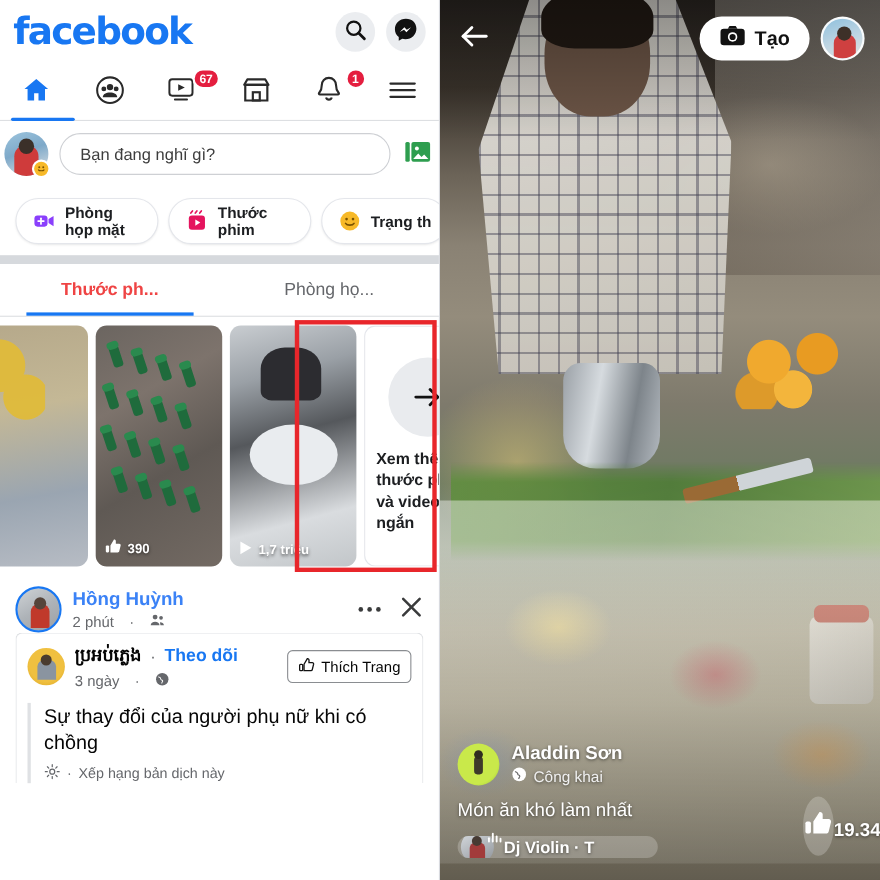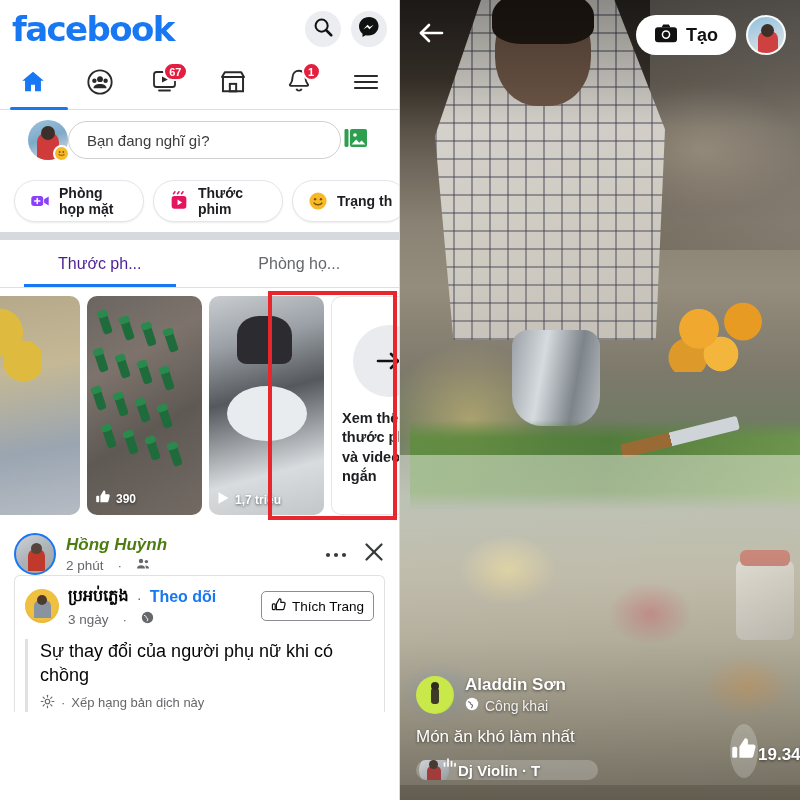--- a/index.html
+++ b/index.html
@@ -20,27 +20,27 @@
   .circ-btn { width:36px; height:36px; border-radius:50%; background:#EBEDF0;
               display:flex; align-items:center; justify-content:center; }
 
   
   .fb-nav { height:52px; display:flex; align-items:center; position:relative; }
   .nav-item { flex:1; display:flex; align-items:center; justify-content:center;
               position:relative; height:100%; }
   .nav-underline { position:absolute; bottom:0; left:10px; width:58px; height:3px;
                    background:#1877F2; border-radius:2px; }
   .nav-sep { position:absolute; bottom:0; left:0; right:0; height:1px; background:#dddfe2; }
-  .badge { position:absolute; top:4px; right:12px; min-width:19px; height:19px;
+  .badge { position:absolute; top:4px; right:0; min-width:19px; height:19px;
            padding:0 4px; border-radius:10px; background:#E41E3F; color:#fff;
            font-size:11px; font-weight:bold; display:flex; align-items:center;
            justify-content:center; border:2px solid #fff; }
 
   
-  .composer { height:60px; display:flex; align-items:center; padding:0 28px; }
+  .composer { height:60px; display:flex; align-items:center; padding:0 4px; gap:10px; }
   .avatar-wrap { position:relative; width:40px; height:40px; flex:none; }
   .av { width:40px; height:40px; border-radius:50%; overflow:hidden; position:relative; }
   .av-me { background:linear-gradient(160deg,#9cc4dd 0%,#7ea9c9 45%,#e6e6e6 100%); }
   .av-me:after { content:""; position:absolute; left:9px; top:12px; width:22px; height:28px;
                  border-radius:10px 10px 0 0; background:#cf3b3b; }
   .av-me:before { content:""; position:absolute; left:13px; top:6px; width:14px; height:14px;
                   border-radius:50%; background:#3b3029; z-index:2; }
   .smiley { position:absolute; right:-2px; bottom:-2px; width:17px; height:17px;
             border-radius:50%; background:#F7B928; border:2px solid #fff;
             display:flex; align-items:center; justify-content:center; }
@@ -60,21 +60,21 @@
   .pill-ico { width:22px; height:22px; flex:none; display:flex; align-items:center;
               justify-content:center; }
 
   .gray-gap { height:8px; background:#d6d9dd; }
 
   
   .sec-tabs { height:48px; display:flex; align-items:stretch; position:relative;
               background:#fff; border-bottom:1px solid #dddfe2; }
   .sec-tab { flex:1; display:flex; align-items:center; justify-content:center;
              font-size:16px; color:#65676B; position:relative; }
-  .sec-tab.active { color:#4c1d95; font-weight:normal; }
+  .sec-tab.active { color:#ef4444; font-weight:bold; }
   .sec-tab.active:after { content:""; position:absolute; bottom:0; left:12%; right:12%;
                           height:3px; background:#1877F2; }
 
   
   .reels { height:235px; display:flex; gap:7px; padding:8px 0 8px 0;
            position:relative; overflow:hidden; }
   .reel { width:115px; height:219px; border-radius:10px; overflow:hidden; flex:none;
           position:relative; }
   .reel:first-child { margin-left:-35px; }
   .r-stat { position:absolute; left:8px; bottom:7px; color:#fff; font-size:12px;
@@ -111,21 +111,21 @@
   
   .post { padding:10px 14px 0 14px; }
   .post-head { display:flex; align-items:center; gap:10px; }
   .av-h { width:42px; height:42px; border-radius:50%; border:2px solid #1877F2; flex:none;
           overflow:hidden; position:relative;
           background:linear-gradient(150deg,#cfd3d6 0%,#aeb3b8 50%,#9ba0a5 100%); }
   .av-h:after { content:""; position:absolute; left:12px; top:14px; width:17px; height:22px;
                 border-radius:7px 7px 0 0; background:#c0392b; }
   .av-h:before { content:""; position:absolute; left:15px; top:8px; width:11px; height:11px;
                  border-radius:50%; background:#55443a; z-index:2; }
-  .p-name { font-size:17px; font-weight:bold; color:#4d7c0f;font-style:italic; }
+  .p-name { font-size:17px; font-weight:bold; color:#3b82f6; }
   .p-meta { font-size:13.5px; color:#65676B; display:flex; align-items:center; gap:14px;
             margin-top:2px; }
   .p-actions { margin-left:auto; display:flex; align-items:center; gap:16px; }
 
   .shared { margin-top:0; border:1px solid #dfe1e4; border-bottom:none;
             border-radius:6px 6px 0 0; padding:9px 10px 0 10px; }
   .sh-head { display:flex; align-items:center; gap:9px; }
   .av-k { width:34px; height:34px; border-radius:50%; flex:none; position:relative;
           background:radial-gradient(circle at 50% 45%, #f0c040 0 60%, #d9a520 100%);
           overflow:hidden; }

